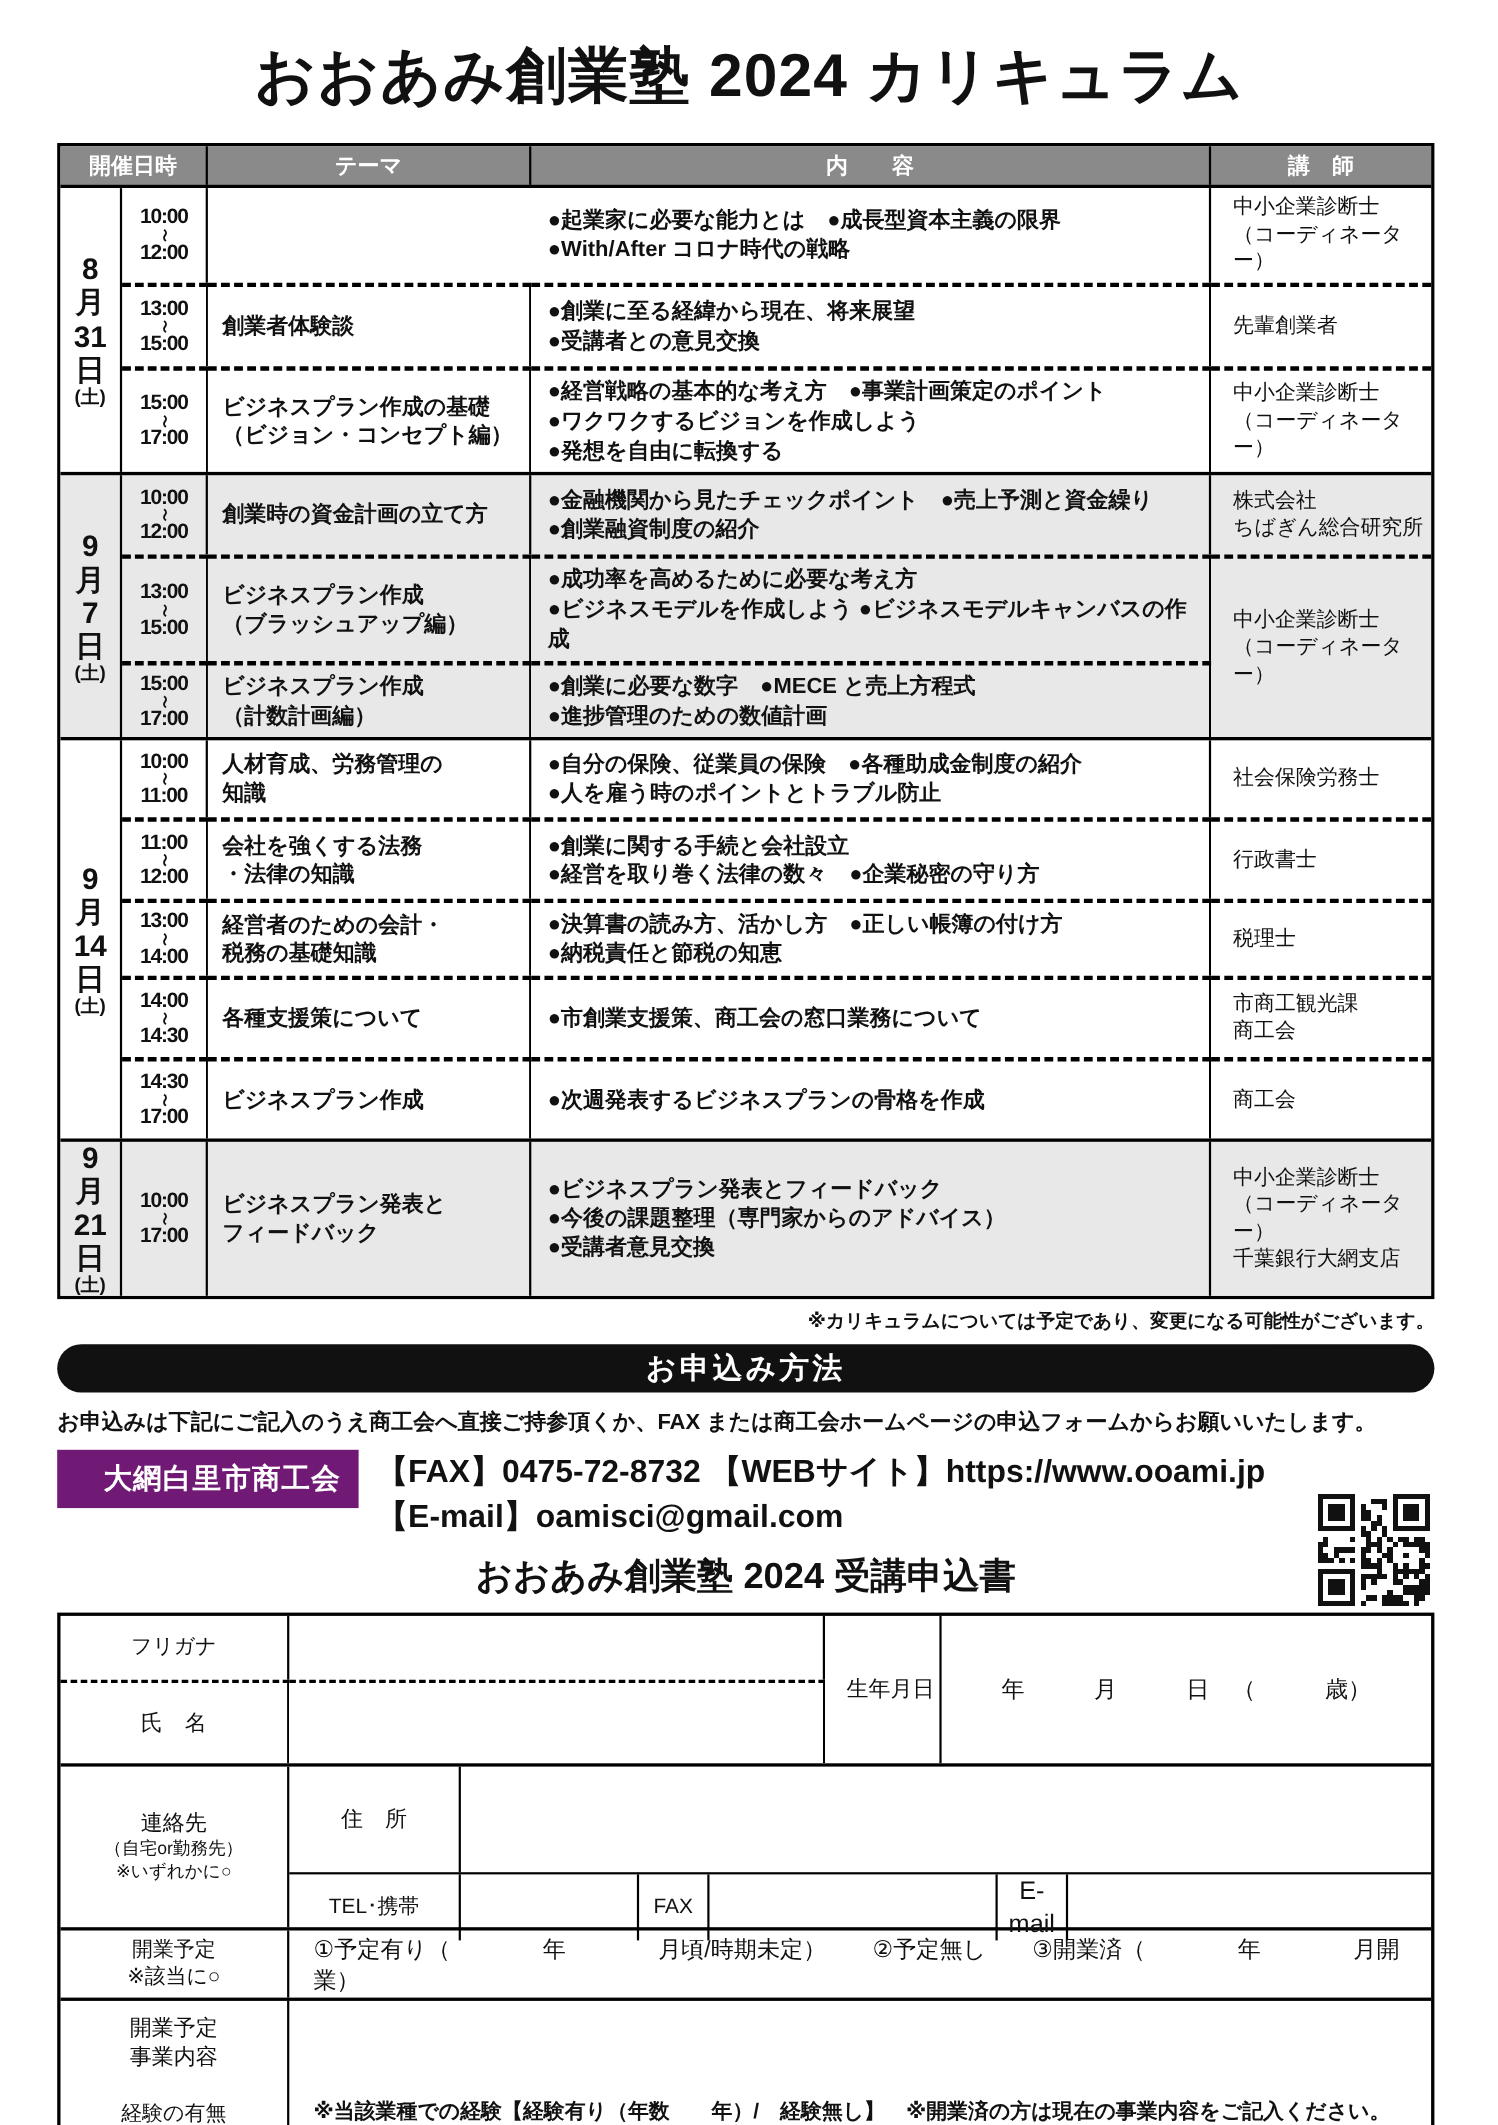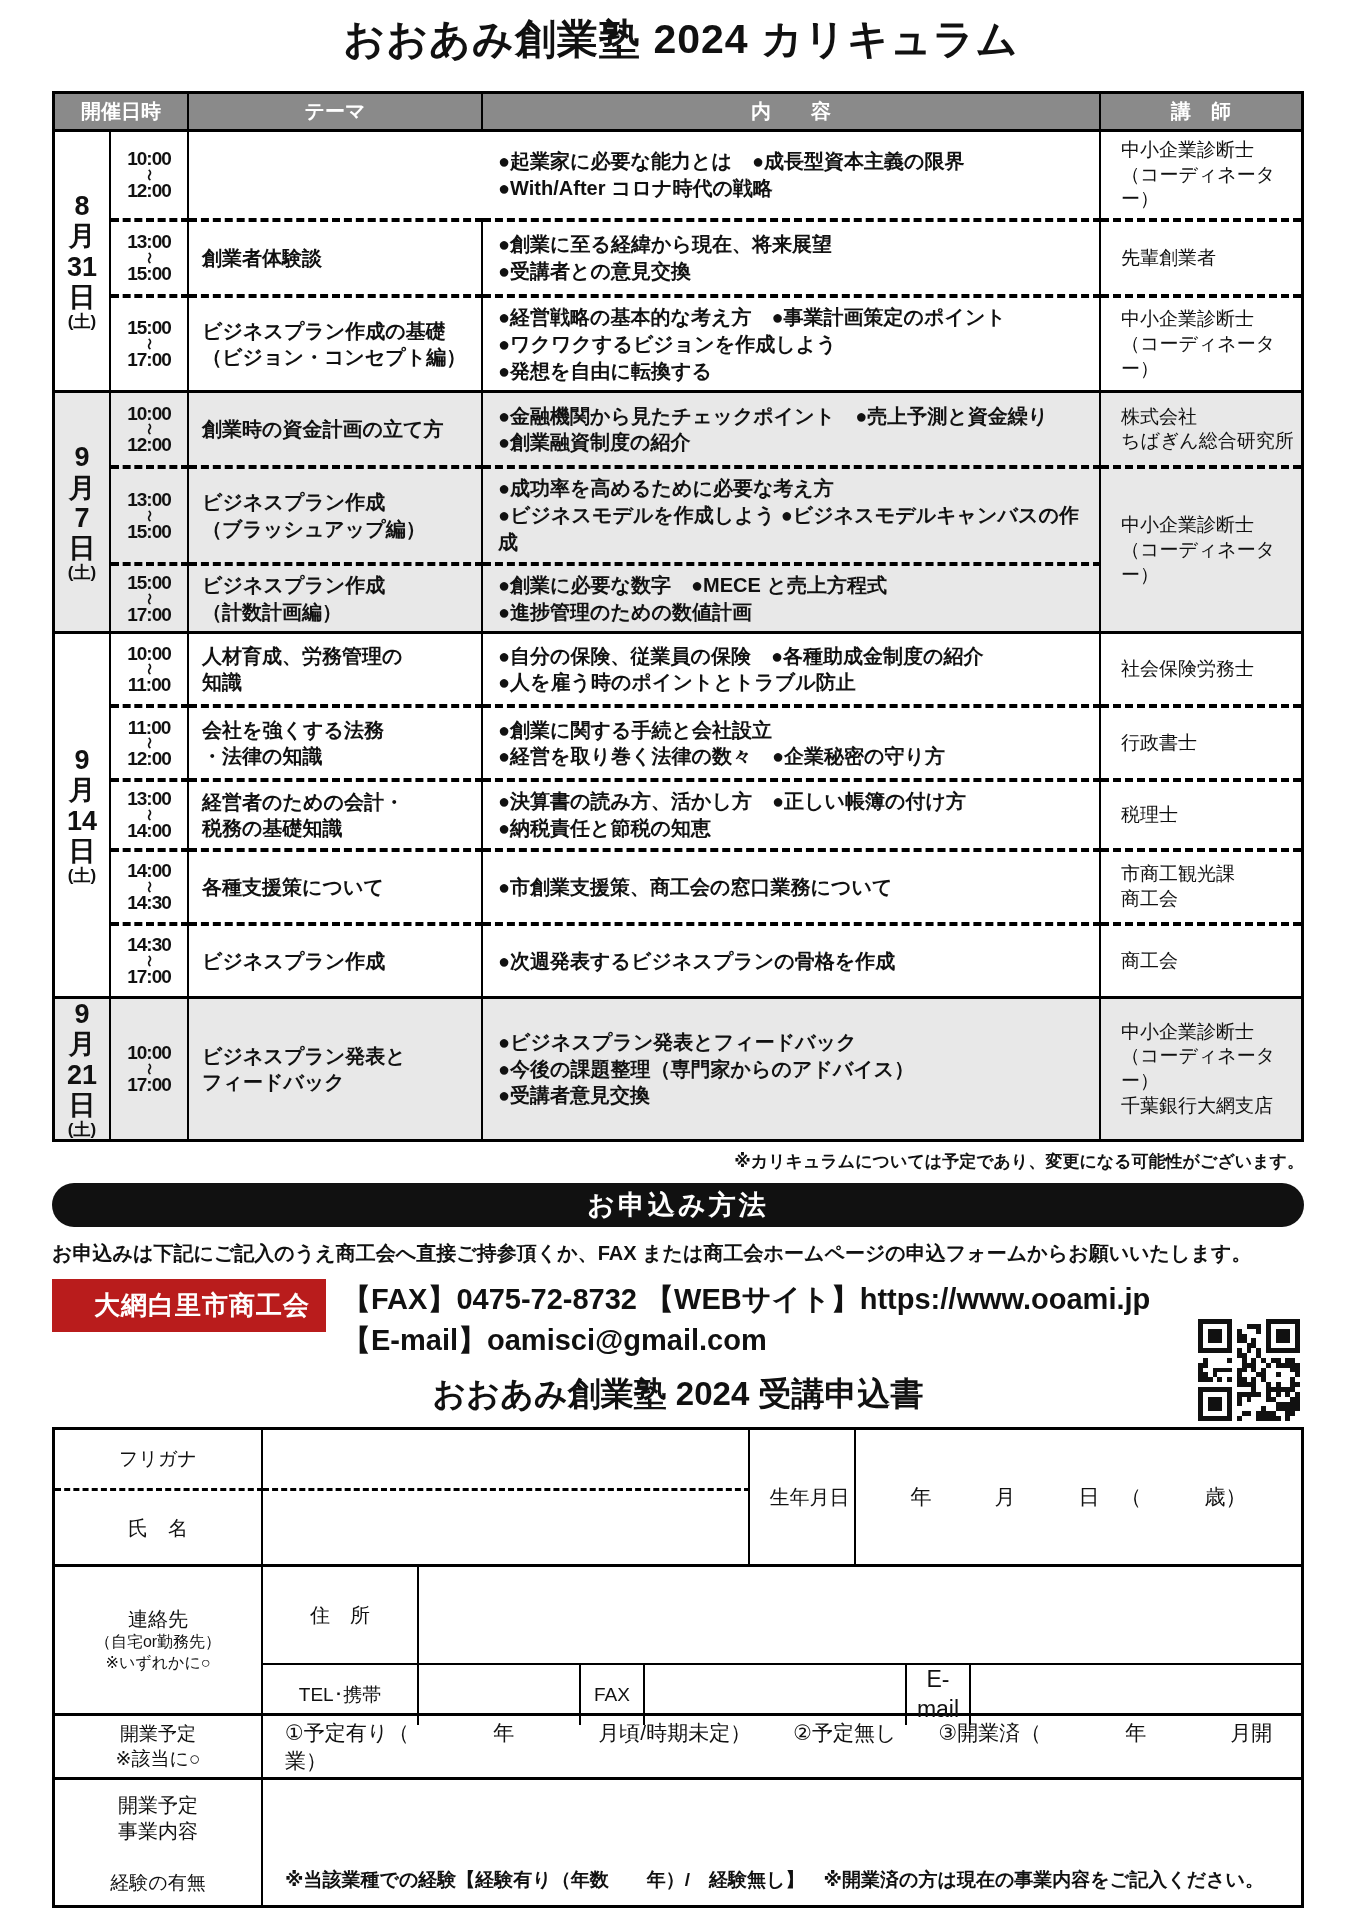--- a/index.html
+++ b/index.html
@@ -1,18 +1,18 @@
 <!DOCTYPE html>
 <html><head>
 <meta charset="utf-8">
 <style>
 *{margin:0;padding:0;box-sizing:border-box;}
 html,body{background:#fff;}
 body{width:1362px;height:1932px;color:#111;font-family:"Liberation Sans","DejaVu Sans",sans-serif;overflow:hidden;position:relative;}
-.title{text-align:center;font-size:41px;font-weight:bold;margin-top:12px;letter-spacing:1px;}
+.title{text-align:center;font-size:55px;font-weight:bold;margin-top:32px;letter-spacing:1px;}
 .curriculum{width:1252px;margin:24px 0 0 52px;border:3px solid #000;}
 .cur-header{display:grid;grid-template-columns:134px 294px 618px 1fr;background:#8a8a8a;border-bottom:3px solid #000;}
 .hc{color:#fff;font-weight:bold;font-size:20px;text-align:center;padding:4px 0;border-right:2px solid #000;}
 .h-in{border-right:none;}
 .cur-group{display:grid;grid-template-columns:56px 78px 294px 618px 1fr;}
 .cur-group + .cur-group{border-top:3px solid #000;}
 .c-day{grid-column:1;border-right:2px solid #000;display:flex;flex-direction:column;align-items:center;justify-content:center;font-weight:bold;font-size:27px;line-height:1.12;}
 .c-day span:last-child{font-size:17px;}
 .c-time{grid-column:2;border-right:2px solid #000;display:flex;flex-direction:column;align-items:center;justify-content:center;font-weight:bold;font-size:19px;letter-spacing:-1px;line-height:1.15;}
 .tilde{font-size:12px;transform:rotate(90deg);line-height:10px;letter-spacing:0;}
@@ -234,21 +234,21 @@
       </div>
   </div>
 
   <div class="note">※カリキュラムについては予定であり、変更になる可能性がございます。</div>
 
   <div class="lower">
     <div class="banner" style="background: rgb(17, 17, 17);">お申込み方法</div>
     <div class="instruction">お申込みは下記にご記入のうえ商工会へ直接ご持参頂くか、FAX または商工会ホームページの申込フォームからお願いいたします。</div>
 
     <div class="contact">
-      <div class="org-box" style="background: #b91c1c; padding-left: 42px;">大網白里市商工会</div>
+      <div class="org-box" style="background: #701a75; padding-left: 42px;">大網白里市商工会</div>
       <div class="contact-lines">
         <div>【FAX】0475-72-8732 【WEBサイト】https://www.ooami.jp</div>
         <div>【E-mail】oamisci@gmail.com</div>
       </div>
     </div>
 
     <svg id="qr-svg" class="qr" viewBox="0 0 21 21" shape-rendering="crispEdges">
         <rect x="0" y="0" width="1" height="1"></rect>
         <rect x="1" y="0" width="1" height="1"></rect>
         <rect x="2" y="0" width="1" height="1"></rect>

